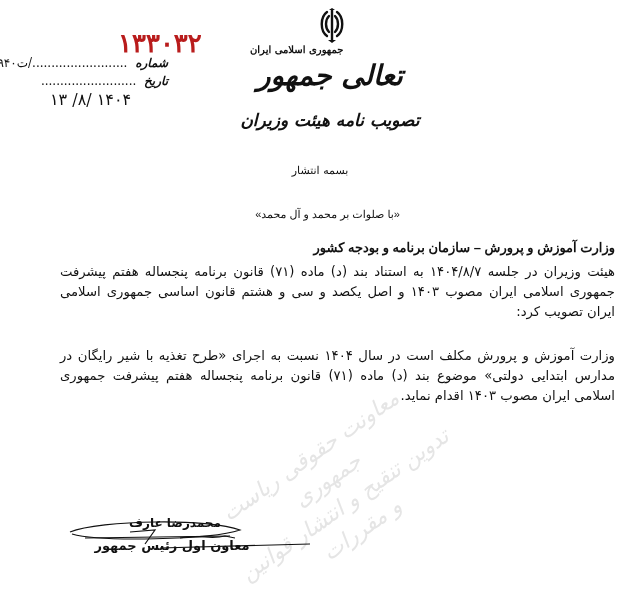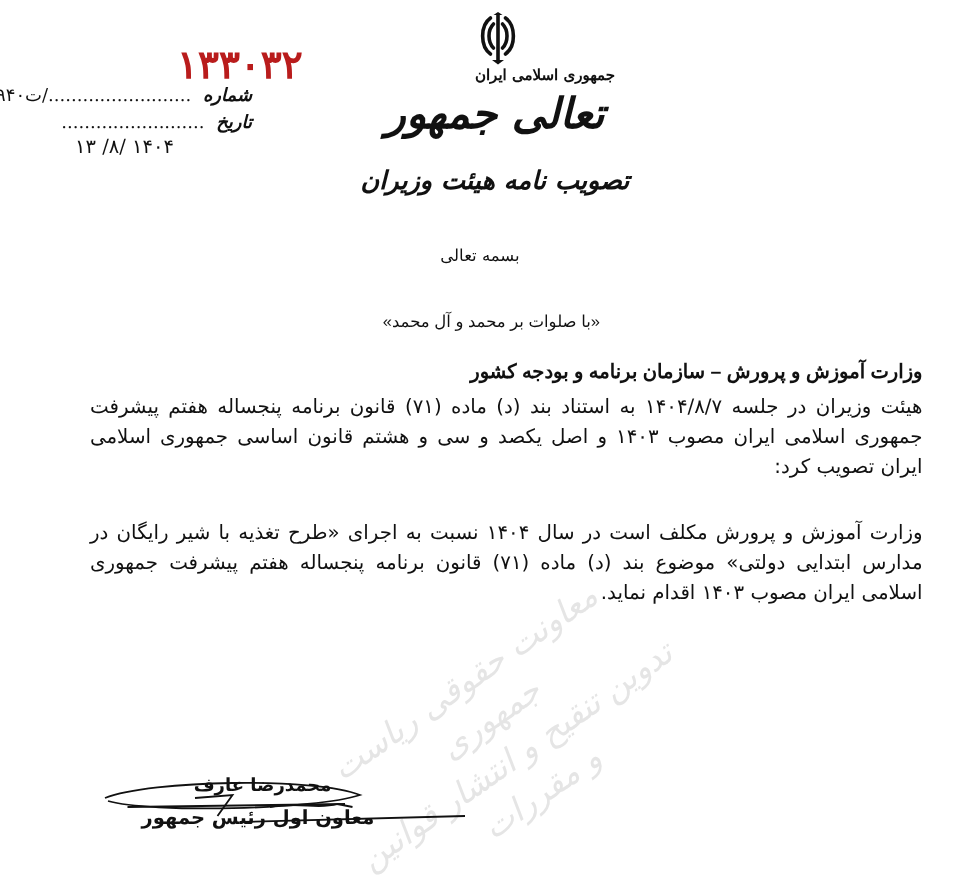--- a/index.html
+++ b/index.html
@@ -9,24 +9,24 @@
   }
   .abs { position: absolute; }
   .rtl { direction: rtl; unicode-bidi: embed; }
   
   .reg-number { left: 118px; top: 28px; font-size: 26px; font-weight: bold; letter-spacing: 5px; color:#b91c1c; font-family: "DejaVu Serif", serif; }
   .reg-line { font-size: 12px; font-family: "DejaVu Serif", serif; white-space: nowrap; }
   .reg-line .lbl { font-style: italic; font-weight: bold; margin-left: 4px; margin-top: 32px; }
   .reg-line .dots { letter-spacing: 0px; }
   .reg-shomare { left: 8px; top: 56px; width: 160px; text-align: right; }
   .reg-tarikh { left: 50px; top: 74px; width: 118px; text-align: right; }
-  .reg-date { left: 50px; top: 90px; font-size: 13px; font-family: "DejaVu Serif", serif; letter-spacing: 2px; }
+  .reg-date { left: 50px; top: 90px; font-size: 16px; font-family: "DejaVu Serif", serif; letter-spacing: 2px; }
   
   .emblem { left: 318px; top: 8px; width: 28px; height: 36px; }
-  .hdr-iri { left: 250px; top: 44px; width: 160px; text-align: right; font-size: 10px; font-weight: bold; font-family: "DejaVu Serif", serif; }
+  .hdr-iri { left: 250px; top: 44px; width: 160px; text-align: left; font-size: 10px; font-weight: bold; font-family: "DejaVu Serif", serif; }
   .hdr-president { left: 240px; top: 58px; width: 180px; text-align: center; font-size: 28px; font-weight: bold; font-style: italic; font-family: "DejaVu Serif", serif; line-height: 36px; }
   .hdr-approval { left: 230px; top: 110px; width: 200px; text-align: center; font-size: 17px; font-weight: bold; font-style: italic; font-family: "DejaVu Serif", serif; }
   
   .basmala { left: 240px; top: 164px; width: 160px; text-align: center; font-size: 11px; font-family: "DejaVu Serif", serif; }
   .salawat { left: 200px; top: 180px; width: 200px; text-align: right; font-size: 11px; font-family: Liberation Sans, sans-serif; margin-top: 28px; }
   
   .addressee { left: 200px; top: 240px; width: 415px; text-align: right; font-size: 13px; font-weight: bold; font-family: Liberation Sans, sans-serif; }
   
   .para { left: 60px; width: 555px; text-align: justify; text-align-last: right; font-size: 13.2px; line-height: 20px; font-family: "DejaVu Sans", sans-serif; }
   .para-1 { top: 262px; }
@@ -62,21 +62,21 @@
     </g>
     <rect x="12.8" y="1" width="2.4" height="31" fill="#111"></rect>
     <path d="M10 32 L18 32 L14 35 Z" fill="#111"></path>
     <path d="M11 2 L17 2 L14 0 Z" fill="#111"></path>
   </svg>
 </div>
 <div class="abs hdr-iri rtl">جمهوری اسلامی ایران</div>
 <div class="abs hdr-president rtl">تعالی جمهور</div>
 <div class="abs hdr-approval rtl">تصویب نامه هیئت وزیران</div>
 
-<div class="abs basmala rtl">بسمه تعالی</div>
+<div class="abs basmala rtl">بسمه انتشار</div>
 <div class="abs salawat rtl">«با صلوات بر محمد و آل محمد»</div>
 
 <div class="abs addressee rtl">وزارت آموزش و پرورش – سازمان برنامه و بودجه کشور</div>
 
 <div class="abs para para-1 rtl">هیئت وزیران در جلسه ۱۴۰۴/۸/۷ به استناد بند (د) ماده (۷۱) قانون برنامه پنجساله هفتم پیشرفت جمهوری اسلامی ایران مصوب ۱۴۰۳ و اصل یکصد و سی و هشتم قانون اساسی جمهوری اسلامی ایران تصویب کرد:</div>
 <div class="abs para para-2 rtl">وزارت آموزش و پرورش مکلف است در سال ۱۴۰۴ نسبت به اجرای «طرح تغذیه با شیر رایگان در مدارس ابتدایی دولتی» موضوع بند (د) ماده (۷۱) قانون برنامه پنجساله هفتم پیشرفت جمهوری اسلامی ایران مصوب ۱۴۰۳ اقدام نماید.</div>
 
 <div class="abs watermark rtl">
   <div>معاونت حقوقی ریاست جمهوری</div>
   <div>تدوین تنقیح و انتشار قوانین و مقررات</div>

